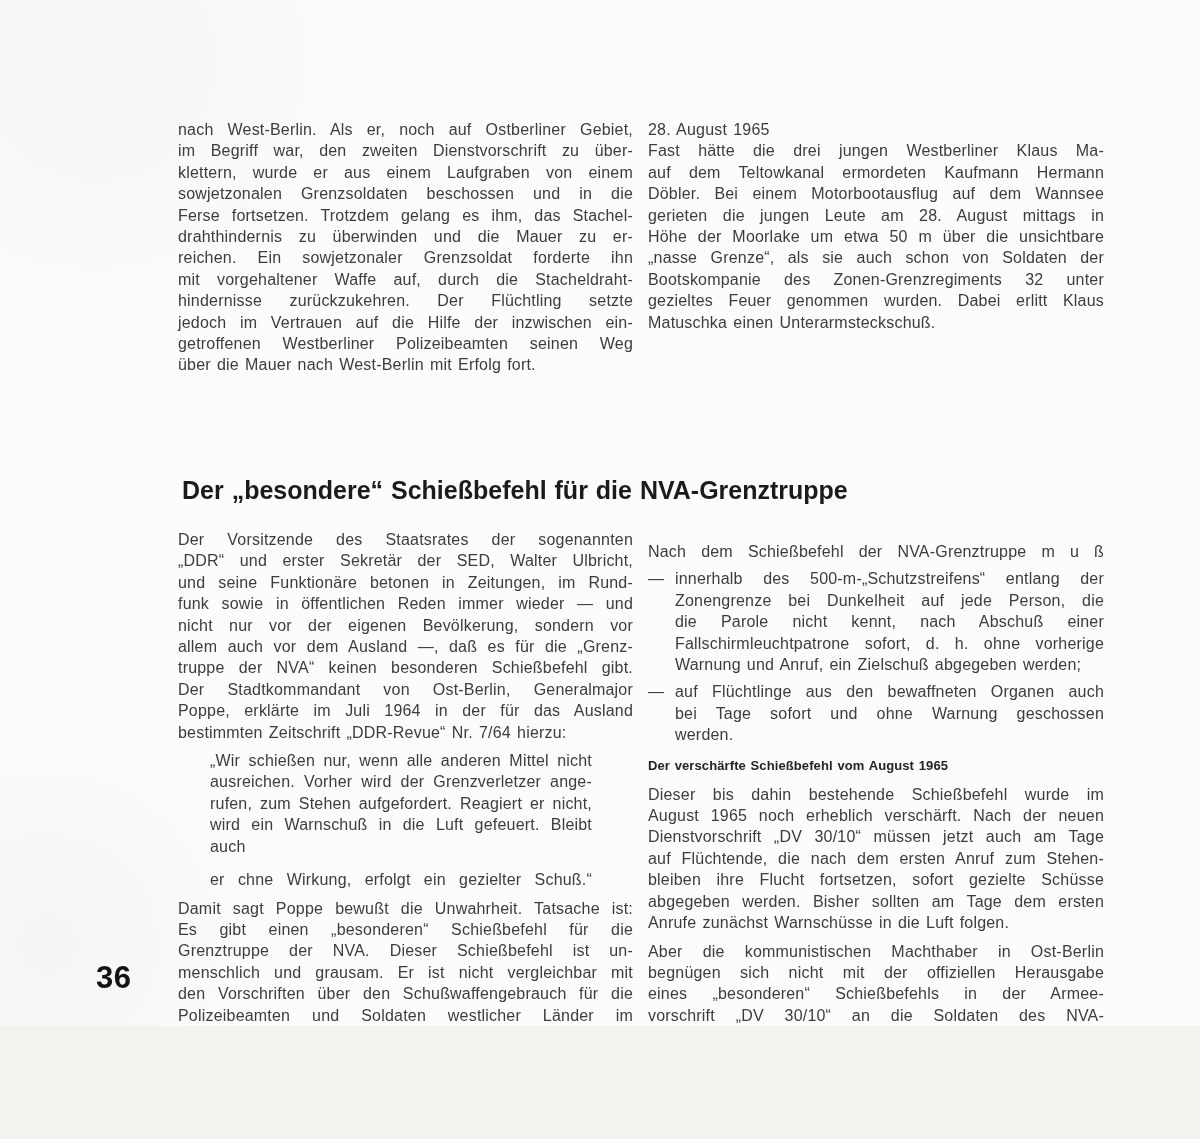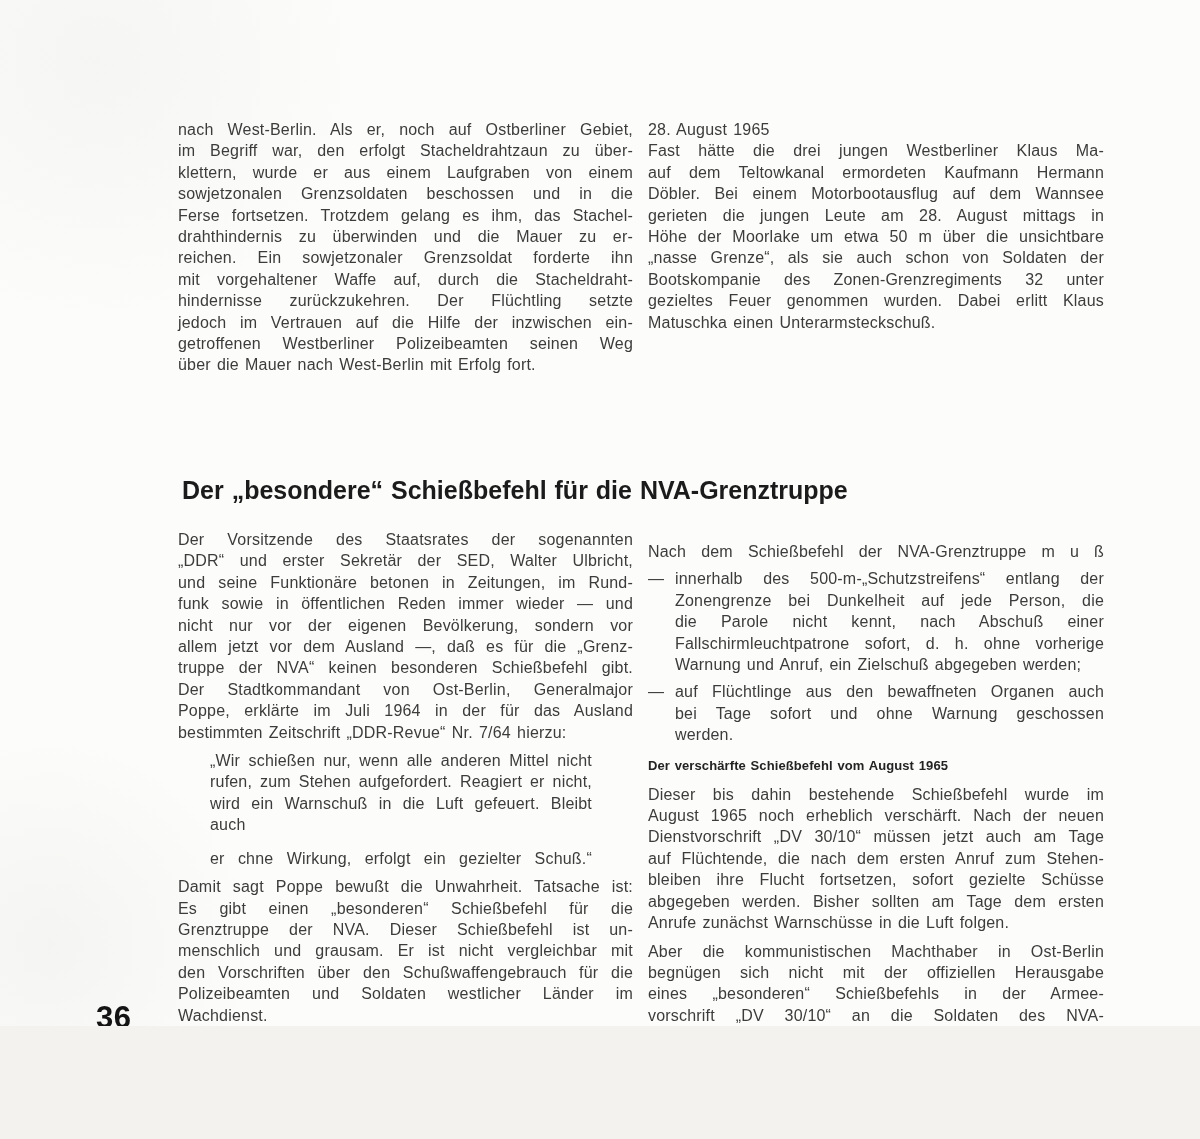--- a/index.html
+++ b/index.html
@@ -38,31 +38,31 @@
 
   .list .item { position:relative; padding-left:27px; margin-top:6px; }
   .list .dash { position:absolute; left:0; top:0; }
 
   .subheading {
     margin:9px 0 0 0; font-size:13px; line-height:22px;
     font-weight:bold; color:#232323; letter-spacing:0.1px; word-spacing:1px;
   }
   .page-number {
     position:absolute; left:96px; top:960px;
-    font-size:31px; font-weight:bold; color:#141414; letter-spacing:0.5px;margin-top:40px;
+    font-size:31px; font-weight:bold; color:#141414; letter-spacing:0.5px;
   }
 </style>
 </head>
 <body>
 
 <div class="page">
 
   <section class="block top-left lines">
       <div class="ln">nach West-Berlin. Als er, noch auf Ostberliner Gebiet,</div>
-      <div class="ln">im Begriff war, den erfolgt Stacheldrahtzaun zu über-</div>
+      <div class="ln">im Begriff war, den zweiten Dienstvorschrift zu über-</div>
       <div class="ln">klettern, wurde er aus einem Laufgraben von einem</div>
       <div class="ln">sowjetzonalen Grenzsoldaten beschossen und in die</div>
       <div class="ln">Ferse fortsetzen. Trotzdem gelang es ihm, das Stachel-</div>
       <div class="ln">drahthindernis zu überwinden und die Mauer zu er-</div>
       <div class="ln">reichen. Ein sowjetzonaler Grenzsoldat forderte ihn</div>
       <div class="ln">mit vorgehaltener Waffe auf, durch die Stacheldraht-</div>
       <div class="ln">hindernisse zurückzukehren. Der Flüchtling setzte</div>
       <div class="ln">jedoch im Vertrauen auf die Hilfe der inzwischen ein-</div>
       <div class="ln">getroffenen Westberliner Polizeibeamten seinen Weg</div>
       <div class="ln">über die Mauer nach West-Berlin mit Erfolg fort.</div>
@@ -85,28 +85,29 @@
 
   <h1 class="title">Der „besondere“ Schießbefehl für die NVA-Grenztruppe</h1>
 
   <section class="block bottom-left">
     <div class="lines">
         <div class="ln">Der Vorsitzende des Staatsrates der sogenannten</div>
         <div class="ln">„DDR“ und erster Sekretär der SED, Walter Ulbricht,</div>
         <div class="ln">und seine Funktionäre betonen in Zeitungen, im Rund-</div>
         <div class="ln">funk sowie in öffentlichen Reden immer wieder — und</div>
         <div class="ln">nicht nur vor der eigenen Bevölkerung, sondern vor</div>
-        <div class="ln">allem jetzt vor dem Ausland —, daß es für die „Grenz-</div>
+        <div class="ln">allem auch vor dem Ausland —, daß es für die „Grenz-</div>
         <div class="ln">truppe der NVA“ keinen besonderen Schießbefehl gibt.</div>
         <div class="ln">Der Stadtkommandant von Ost-Berlin, Generalmajor</div>
         <div class="ln">Poppe, erklärte im Juli 1964 in der für das Ausland</div>
         <div class="ln">bestimmten Zeitschrift „DDR-Revue“ Nr. 7/64 hierzu:</div>
       </div>
     <div class="lines quote force-just">
         <div class="ln">„Wir schießen nur, wenn alle anderen Mittel nicht</div>
+        <div class="ln">ausreichen. Vorher wird der Grenzverletzer ange-</div>
         <div class="ln">rufen, zum Stehen aufgefordert. Reagiert er nicht,</div>
         <div class="ln">wird ein Warnschuß in die Luft gefeuert. Bleibt auch</div>
         <div class="ln">er chne Wirkung, erfolgt ein gezielter Schuß.“</div>
       </div>
     <div class="lines para">
         <div class="ln">Damit sagt Poppe bewußt die Unwahrheit. Tatsache ist:</div>
         <div class="ln">Es gibt einen „besonderen“ Schießbefehl für die</div>
         <div class="ln">Grenztruppe der NVA. Dieser Schießbefehl ist un-</div>
         <div class="ln">menschlich und grausam. Er ist nicht vergleichbar mit</div>
         <div class="ln">den Vorschriften über den Schußwaffengebrauch für die</div>

